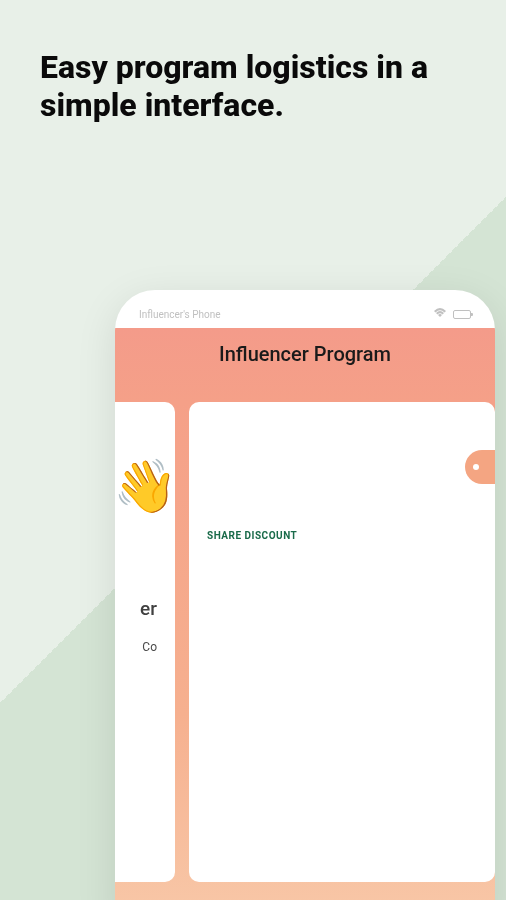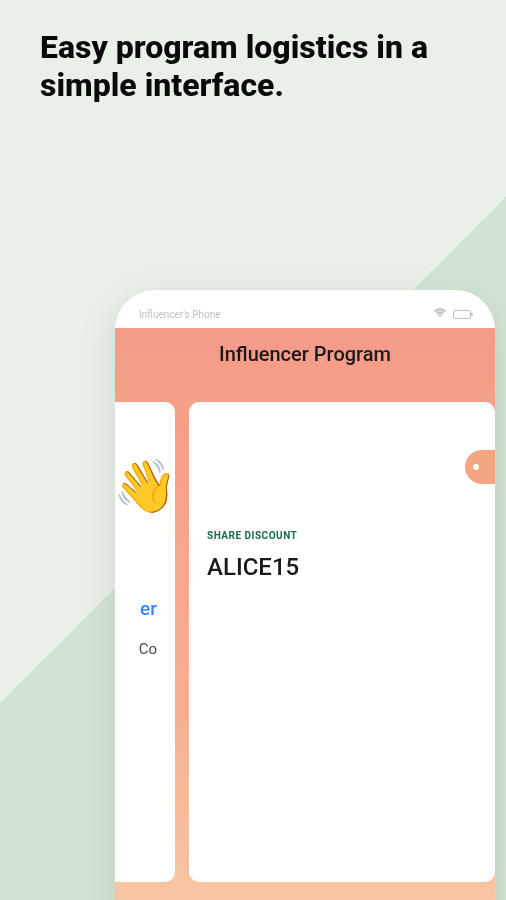--- a/index.html
+++ b/index.html
@@ -11,21 +11,21 @@
     body {
       width: 506px;
       height: 900px;
       font-family: -apple-system, BlinkMacSystemFont, 'Segoe UI', Roboto, sans-serif;
       background: linear-gradient(135deg, #e8f0e8 0%, #e8f0e8 50%, #d4e4d4 50%, #d4e4d4 100%);
       position: relative;
       overflow: hidden;
     }
     
     .content-wrapper {
-      padding: 28px 40px 0 40px;
+      padding: 48px 40px 0 40px;
     }
     
     .headline {
       font-size: 32px;
       font-weight: 800;
       color: #0a0a0a;
       line-height: 1.2;
       margin-bottom: 32px;
     }
     
@@ -123,27 +123,27 @@
       font-size: 52px;
       margin-top: 30px;
       display: block;
       text-align: right;
       position: relative;
       left: 10px;
     }
     
     .card-left-text1 {
       font-size: 19px;
-      color: #3b82f6;
+      color: #404040;
       margin-top: 80px;
       font-weight: 500;
     }
     
     .card-left-text2 {
-      font-size: 15px;
+      font-size: 12px;
       color: #4a4a4a;
       margin-top: 20px;
     }
     
     .card-right {
       width: 321px;
       margin-top: 0px;
       height: 480px;
       padding-top: 28px;
     }
@@ -220,16 +220,15 @@
       <span class="wave-emoji">👋</span>
       <div class="card-left-text1">er</div>
       <div class="card-left-text2">Co</div>
     </div>
 
     <div class="card card-right">
       <div class="tag-icon">
         <div class="tag-dot"></div>
       </div>
       <div class="share-label">SHARE DISCOUNT</div>
-      <div class="promo-code">ALICE15</div>
     </div>
   </div>
 </div>
 
 </body></html>

